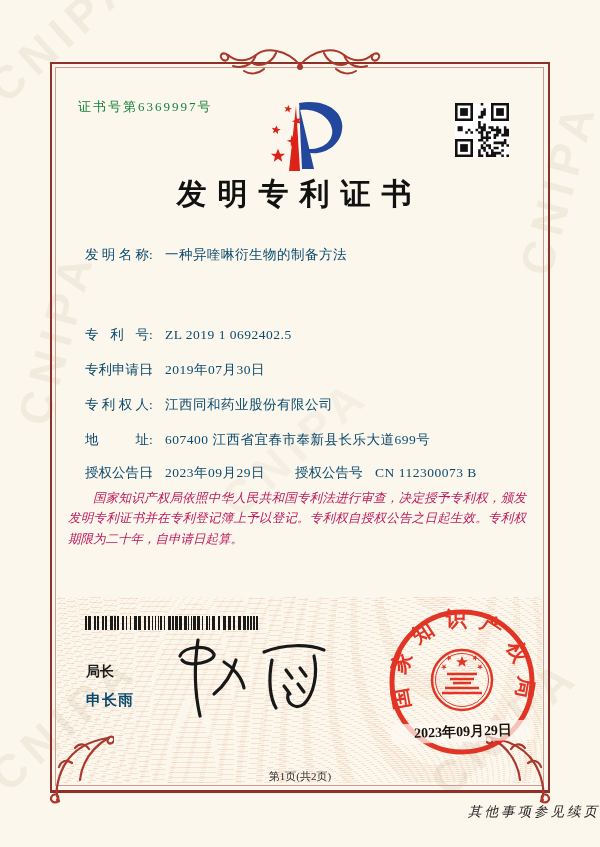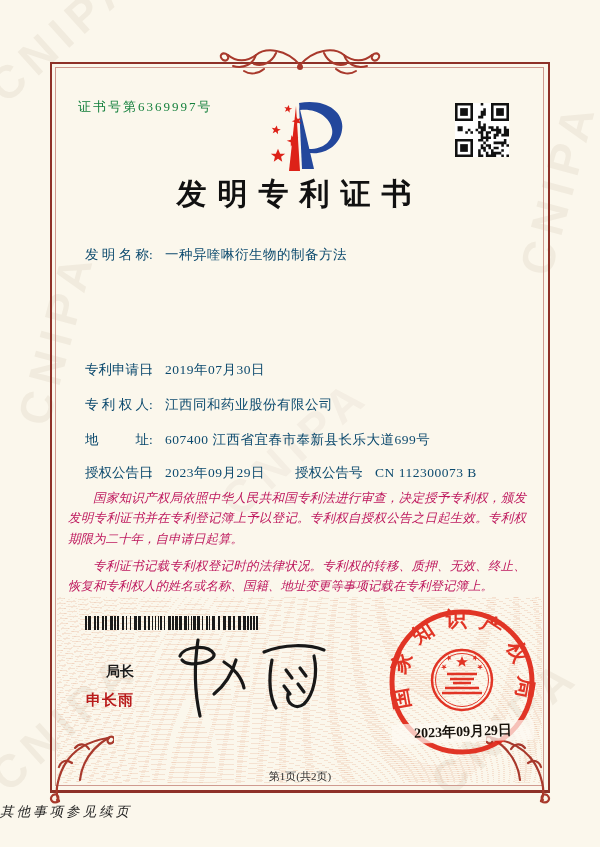--- a/index.html
+++ b/index.html
@@ -47,30 +47,30 @@
   .paras p{margin:0 0 7px 0;font-size:12.5px;line-height:1.62;font-style:italic;
     text-indent:2em;text-align:justify;color:#be185d;}
   
   .band{position:absolute;left:57px;top:597px;width:485px;height:186px;
     background-image:
       repeating-radial-gradient(90% 65% at 28% 165%, rgba(222,148,110,0.22) 0 1px, transparent 1px 6px),
       repeating-radial-gradient(95% 70% at 78% -70%, rgba(222,148,110,0.16) 0 1px, transparent 1px 7px);
   }
   .barcode{position:absolute;left:85px;top:616px;}
   .signer-title{position:absolute;left:86px;top:663px;font-family:"Liberation Sans","DejaVu Sans",sans-serif;
-    font-weight:bold;font-size:14px;color:#1c1c1c;margin-left:20px;}
+    font-weight:bold;font-size:14px;color:#1c1c1c;}
   .signer-name{position:absolute;left:86px;top:691px;font-family:"Liberation Sans","DejaVu Sans",sans-serif;
-    font-weight:bold;font-size:15px;color:#b91c1c;letter-spacing:1px;}
+    font-weight:bold;font-size:15px;color:#0c4a6e;letter-spacing:1px;}
   .signature{position:absolute;left:168px;top:632px;}
   .seal{position:absolute;left:386px;top:606px;}
   .seal-date{position:absolute;left:392px;top:722px;width:142px;text-align:center;
     font-size:14px;font-weight:bold;color:#15100a;transform:rotate(-2deg);
     background:rgba(253,250,242,0.72);padding:1px 0;}
   .page-note{position:absolute;left:0;right:0;top:769px;text-align:center;font-size:11px;color:#2d2d2d;}
-  .footer-note{position:absolute;left:0;right:0;top:803px;text-align:left;font-size:13.5px;
+  .footer-note{position:absolute;left:0;right:0;top:803px;text-align:right;font-size:13.5px;
     font-style:italic;letter-spacing:3px;color:#1f1f1f;}
 </style>
 </head>
 <body>
 
 <div class="cert">
 
   <span class="wm wm1">CNIPA</span>
   <span class="wm wm2">CNIPA</span>
   <span class="wm wm3">CNIPA</span>
@@ -153,36 +153,38 @@
       <rect x="4" y="32" width="6" height="6"></rect>
     </g>
     <path id="qr-cells" fill="#111111" d="M20 0h2v2h-2zM22 4h2v2h-2zM20 6h2v2h-2zM22 6h2v2h-2zM20 8h2v2h-2zM22 8h2v2h-2zM18 10h2v2h-2zM20 10h2v2h-2zM18 14h2v2h-2zM18 16h2v2h-2zM22 16h2v2h-2zM2 18h2v2h-2zM4 18h2v2h-2zM18 18h2v2h-2zM20 18h2v2h-2zM22 18h2v2h-2zM26 18h2v2h-2zM28 18h2v2h-2zM32 18h2v2h-2zM38 18h2v2h-2zM2 20h2v2h-2zM4 20h2v2h-2zM10 20h2v2h-2zM16 20h2v2h-2zM20 20h2v2h-2zM22 20h2v2h-2zM28 20h2v2h-2zM30 20h2v2h-2zM32 20h2v2h-2zM34 20h2v2h-2zM38 20h2v2h-2zM40 20h2v2h-2zM8 22h2v2h-2zM12 22h2v2h-2zM18 22h2v2h-2zM20 22h2v2h-2zM24 22h2v2h-2zM26 22h2v2h-2zM32 22h2v2h-2zM34 22h2v2h-2zM38 22h2v2h-2zM40 22h2v2h-2zM20 24h2v2h-2zM24 24h2v2h-2zM30 24h2v2h-2zM32 24h2v2h-2zM36 24h2v2h-2zM38 24h2v2h-2zM40 24h2v2h-2zM20 26h2v2h-2zM22 26h2v2h-2zM24 26h2v2h-2zM26 26h2v2h-2zM30 26h2v2h-2zM18 28h2v2h-2zM20 28h2v2h-2zM24 28h2v2h-2zM38 28h2v2h-2zM22 30h2v2h-2zM30 30h2v2h-2zM32 30h2v2h-2zM34 30h2v2h-2zM36 30h2v2h-2zM38 30h2v2h-2zM20 32h2v2h-2zM24 32h2v2h-2zM26 32h2v2h-2zM36 32h2v2h-2zM40 32h2v2h-2zM20 34h2v2h-2zM22 34h2v2h-2zM26 34h2v2h-2zM30 34h2v2h-2zM32 34h2v2h-2zM18 36h2v2h-2zM22 36h2v2h-2zM28 36h2v2h-2zM36 36h2v2h-2zM18 38h2v2h-2zM24 38h2v2h-2zM28 38h2v2h-2zM30 38h2v2h-2zM32 38h2v2h-2zM34 38h2v2h-2zM18 40h2v2h-2zM20 40h2v2h-2zM24 40h2v2h-2zM26 40h2v2h-2zM28 40h2v2h-2zM30 40h2v2h-2zM36 40h2v2h-2zM40 40h2v2h-2z"></path>
   </svg>
 
   <h1 class="title">发明专利证书</h1>
 
   <div class="frow" style="top:246px">
     <span class="flabel">发明名称</span><span class="fcolon">:</span><span class="fvalue">一种异喹啉衍生物的制备方法</span>
   </div>
+  <div class="frow" style="top:326px">
+    <span class="flabel">专利号</span><span class="fcolon">:</span><span class="fvalue">ZL 2019 1 0692402.5</span>
+  </div>
   <div class="frow" style="top:361px">
     <span class="flabel">专利申请日</span><span class="fcolon">:</span><span class="fvalue">2019年07月30日</span>
   </div>
   <div class="frow" style="top:396px">
     <span class="flabel">专利权人</span><span class="fcolon">:</span><span class="fvalue">江西同和药业股份有限公司</span>
   </div>
   <div class="frow" style="top:431px">
     <span class="flabel">地址</span><span class="fcolon">:</span><span class="fvalue">607400 江西省宜春市奉新县长乐大道699号</span>
   </div>
   <div class="frow" style="top:464px">
     <span class="flabel">授权公告日</span><span class="fcolon">:</span><span class="fvalue-fixed">2023年09月29日</span><span class="flabel">授权公告号</span><span class="fcolon">:</span><span class="fvalue">CN 112300073 B</span>
   </div>
 
   <div class="paras">
     <p>国家知识产权局依照中华人民共和国专利法进行审查，决定授予专利权，颁发发明专利证书并在专利登记簿上予以登记。专利权自授权公告之日起生效。专利权期限为二十年，自申请日起算。</p>
-    <p>专利证书记载专利权登记时的法律状况。专利权的转移、质押、无效、终止、恢复和专利权人的姓名或名称、国籍、地址变更等事项记载在专利登记簿上。</p>
   </div>
 
   <svg class="barcode" width="178" height="14" viewBox="0 0 178 14">
     <path id="barcode-bars" fill="#1a1a1a" d="M0 0h2v14h-2zM3 0h3v14h-3zM9 0h2v14h-2zM12 0h2v14h-2zM17 0h2v14h-2zM20 0h2v14h-2zM25 0h3v14h-3zM29 0h2v14h-2zM32 0h2v14h-2zM37 0h2v14h-2zM41 0h1v14h-1zM45 0h1v14h-1zM49 0h3v14h-3zM53 0h3v14h-3zM59 0h2v14h-2zM63 0h2v14h-2zM67 0h1v14h-1zM70 0h1v14h-1zM73 0h1v14h-1zM75 0h2v14h-2zM79 0h1v14h-1zM83 0h3v14h-3zM87 0h2v14h-2zM90 0h3v14h-3zM94 0h3v14h-3zM99 0h3v14h-3zM103 0h1v14h-1zM106 0h1v14h-1zM108 0h3v14h-3zM112 0h3v14h-3zM117 0h1v14h-1zM121 0h2v14h-2zM124 0h1v14h-1zM127 0h3v14h-3zM133 0h2v14h-2zM138 0h3v14h-3zM143 0h3v14h-3zM148 0h2v14h-2zM153 0h3v14h-3zM158 0h3v14h-3zM162 0h2v14h-2zM165 0h2v14h-2zM168 0h2v14h-2zM171 0h2v14h-2z"></path>
   </svg>
 
   <div class="signer-title">局长</div>
   <div class="signer-name">申长雨</div>
 
   <svg class="signature" width="175" height="88" viewBox="0 0 175 88">

